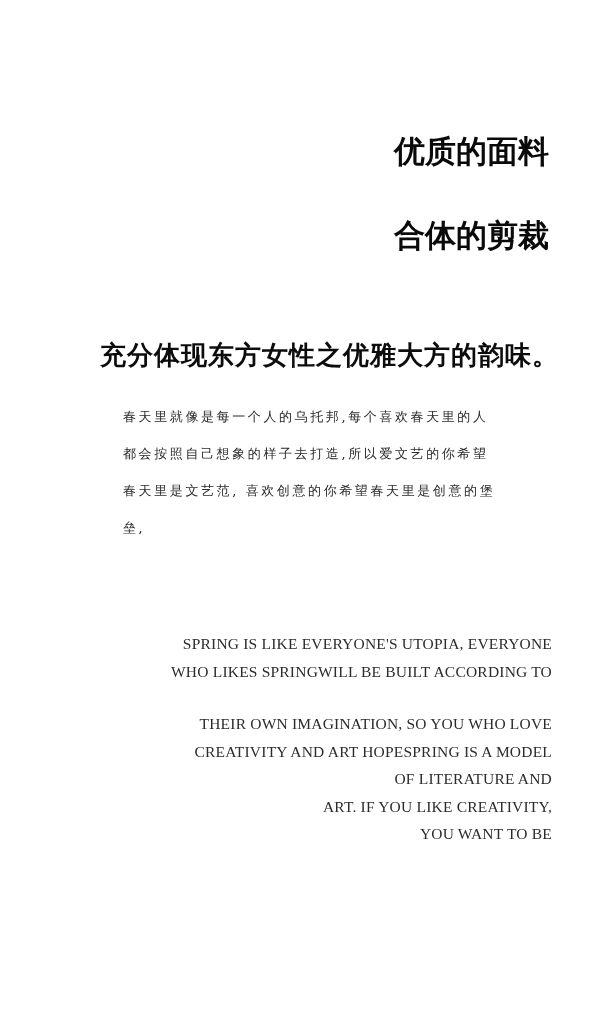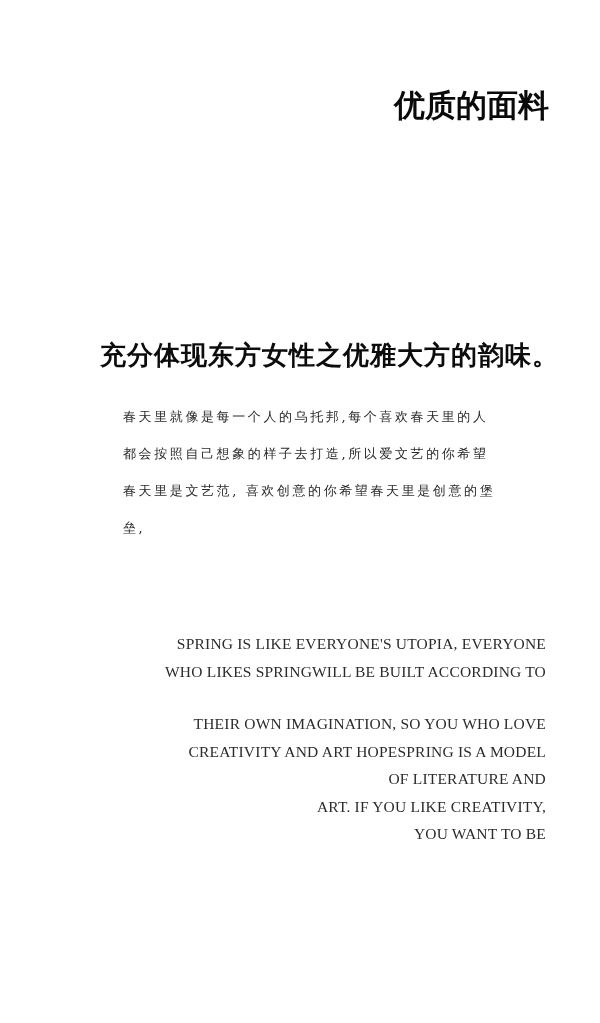--- a/index.html
+++ b/index.html
@@ -22,20 +22,21 @@
       width: 170px;
     }
     .title-line {
       display: block;
       font-size: 31px;
       line-height: 38px;
       font-weight: bold;
       letter-spacing: 0px;
       color: #0a0a0a;
       white-space: nowrap;
+      margin-top: 46px;
     }
     .headline {
       position: absolute;
       left: 100px;
       top: 336px;
       font-size: 26px;
       line-height: 38px;
       font-weight: bold;
       color: #0c0c0c;
       white-space: nowrap;
@@ -50,21 +51,21 @@
     .cn-line {
       display: block;
       font-size: 13px;
       line-height: 37px;
       color: #2a2a2a;
       white-space: nowrap;
       letter-spacing: 2.6px;
     }
     .en-body {
       position: absolute;
-      right: 54px;
+      right: 48px;
       top: 630px;
       text-align: right;
       font-family: "Liberation Serif", "DejaVu Serif", serif;
       color: #2b2b2b;
     }
     .en-line {
       display: block;
       font-size: 15.5px;
       line-height: 27.5px;
       white-space: nowrap;
@@ -78,20 +79,21 @@
       margin-right: -8px;
     }
   </style>
 </head>
 <body>
 
 <div class="page">
 
   <div class="title-block">
     <span class="title-line">优质的面料</span>
+    <span class="title-line">合体的剪裁</span>
   </div>
 
   <div class="headline">充分体现东方女性之优雅大方的韵味。</div>
 
   <div class="cn-body">
     <span class="cn-line">春天里就像是每一个人的乌托邦,每个喜欢春天里的人</span>
     <span class="cn-line">都会按照自己想象的样子去打造,所以爱文艺的你希望</span>
     <span class="cn-line">春天里是文艺范, 喜欢创意的你希望春天里是创意的堡</span>
     <span class="cn-line">垒,</span>
   </div>

